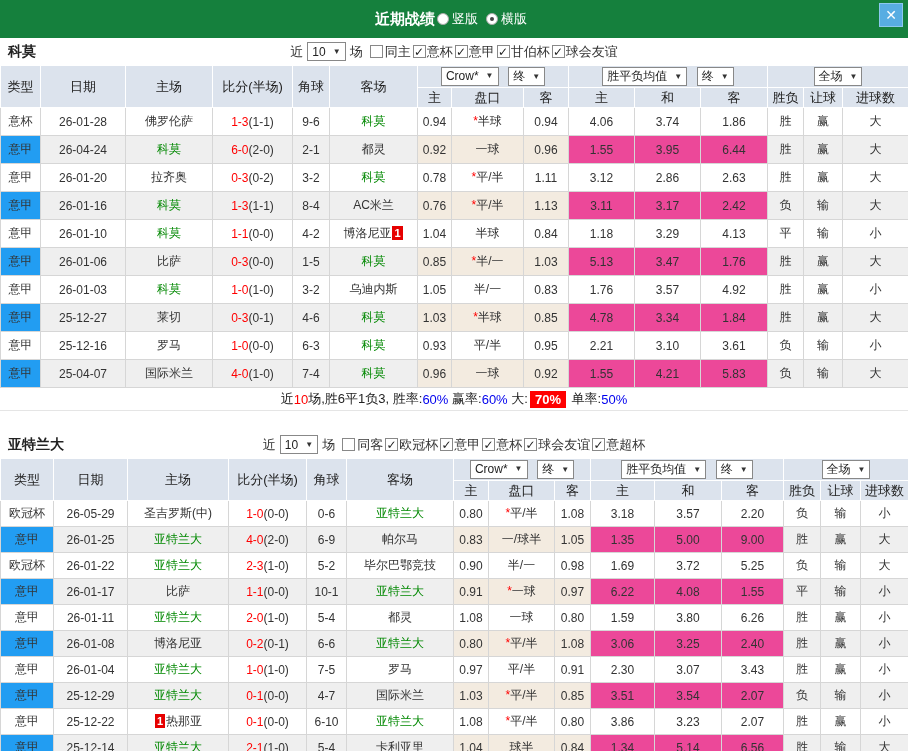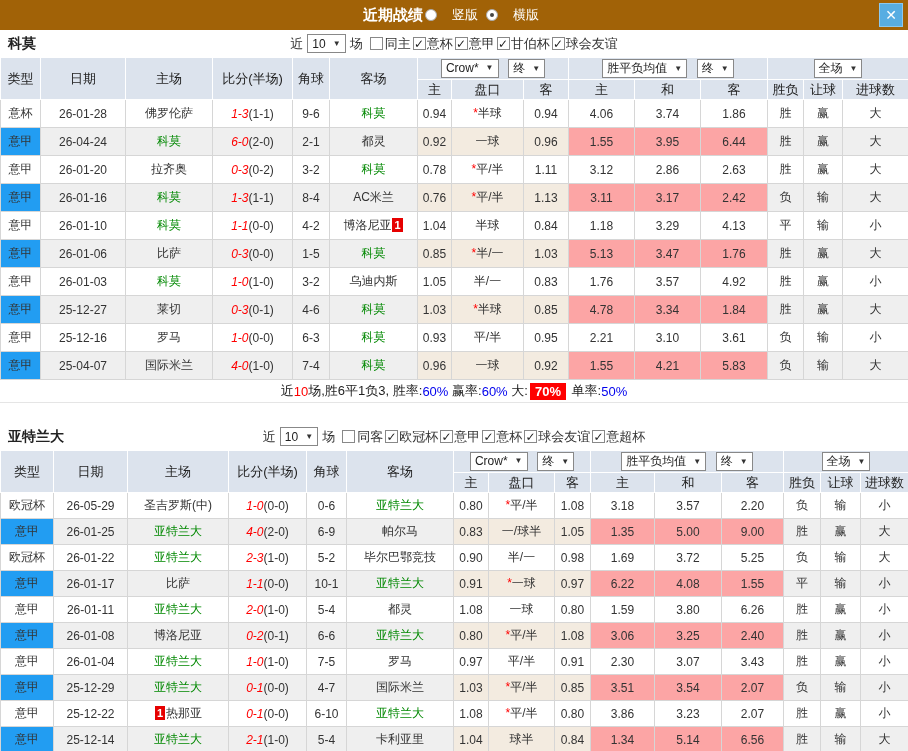--- a/index.html
+++ b/index.html
@@ -1,27 +1,27 @@
 <!DOCTYPE html>
 <html><head>
 <meta charset="utf-8">
 <style>
   * { box-sizing: border-box; margin: 0; padding: 0; }
   html,body { width:908px; height:751px; overflow:hidden; background:#fff;
     font-family:"Liberation Sans","DejaVu Sans",sans-serif; }
 
   
-  .titlebar { height:30px; background:#a16207; display:flex; align-items:center;
+  .titlebar { height:38px; background:#15803d; display:flex; align-items:center;
     justify-content:center; position:relative; }
   .title { color:#fff; font-weight:bold; font-size:15px; }
   .radio { width:12px; height:12px; border-radius:50%; background:#fff;
     border:1px solid #aaa; display:inline-block; position:relative; margin-left:2px; cursor:pointer; }
   .radio.on::after { content:''; position:absolute; left:3px; top:3px; right:3px; bottom:3px;
     background:#444; border-radius:50%; }
-  .radio-label { color:#fff; font-size:13px; margin:0 6px 0 15px; cursor:pointer; }
+  .radio-label { color:#fff; font-size:13px; margin:0 6px 0 3px; cursor:pointer; }
   .close-btn { position:absolute; right:5px; top:3px; width:24px; height:24px;
     background:#58ade2; border:1px solid #8cc8ee; color:#fff; font-weight:bold;
     font-size:14px; display:flex; align-items:center; justify-content:center; cursor:pointer; }
 
   
   .filter-row { height:27px; display:flex; align-items:center; position:relative; background:#fff; }
   .team-name { position:absolute; left:8px; font-weight:bold; font-size:14px; color:#222; }
   .filter-controls { margin:0 auto; display:flex; align-items:center; font-size:13px; color:#333; }
   .fake-select { border:1px solid #888; background:#fff; padding:1px 4px; font-size:12px;
     display:inline-flex; align-items:center; gap:7px; margin:0 4px; height:19px; cursor:pointer; color:#222; }
@@ -41,27 +41,27 @@
   tr.hdr-sub th { height:20px; }
   .dd-cell .fake-select { margin:0 3px; }
   table.grid td { border:1px solid #d6d6d6; text-align:center; padding:0; color:#333;
     white-space:nowrap; overflow:hidden; background:#fff; }
   table.t1 td { height:28px; }
   table.t2 td { height:26px; }
   tr.even td { background:#efefef; }
   td.odds { background:#fdf5eb; }
   tr.even td.odds { background:#f3ebe0;text-align:center; }
   td.avg { background:#eaf5fb; }
-  tr.even td.avg { background:#fca5a5;margin-top:46px; }
+  tr.even td.avg { background:#ec4899;margin-top:46px; }
   td.lg { color:#fff; font-size:12px; }
   td.lg-serie, tr.even td.lg-serie { background:#229df2; }
   td.lg-cup,   tr.even td.lg-cup   { background:#3a3ae6; }
   td.lg-ucl,   tr.even td.lg-ucl   { background:#f4611e; }
   .team-self { color:#008800; }
-  .score-main { color:#ff0000;font-style:italic; }
+  .score-main { color:#ff0000; }
   .score-half { color:#333; }
   .star { color:#ff0000; }
   .tone-red { color:#e60000; }
   .tone-green { color:#008800; }
   .tone-blue { color:#0000ee; }
   .badge { display:inline-block; background:#e60000; color:#fff; font-size:11px;
     line-height:14px; min-width:10px; padding:0 2px; margin:0 1px; font-weight:bold; }
 
   
   .summary { height:23px; display:flex; align-items:center; justify-content:center;

